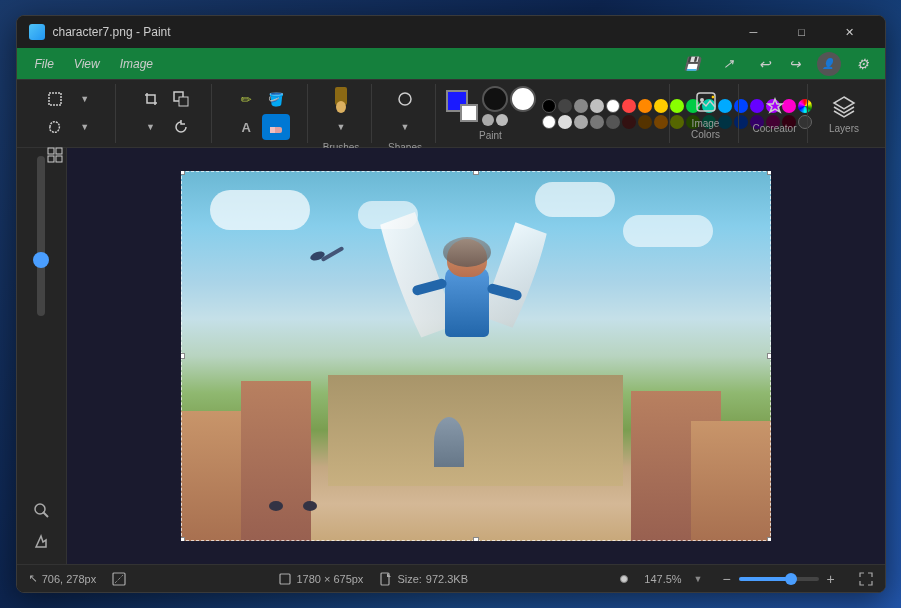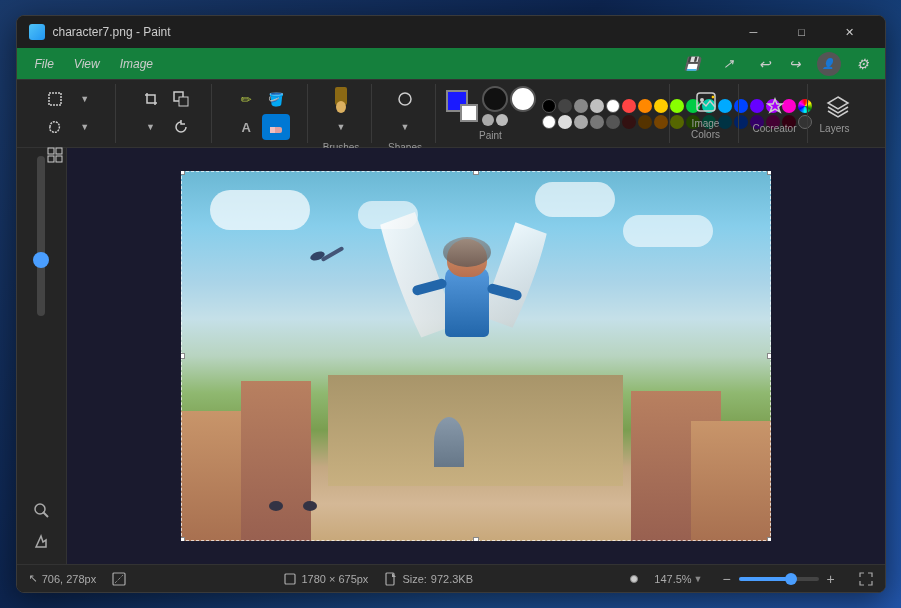--- a/index.html
+++ b/index.html
@@ -542,21 +542,21 @@
 
     <div class="ai-group toolbar-group-border" style="align-items:center;justify-content:center;">
       <div class="ai-btn-icon">
         <svg width="24" height="24" viewBox="0 0 24 24" fill="none">
             <path d="M12 4L14 9H19L15 12L17 17L12 14L7 17L9 12L5 9H10Z" stroke="#ccc" stroke-width="1.5" fill="none"></path>
           </svg>
       </div>
       <span class="toolbar-label">Cocreator</span>
     </div>
 
-    <div class="ai-group" style="align-items:flex-start;justify-content:center;">
+    <div class="ai-group" style="align-items:center;justify-content:center;">
       <div class="ai-btn-icon">
         <svg width="24" height="24" viewBox="0 0 24 24" fill="none">
             <path d="M12 2L22 8L12 14L2 8Z" stroke="#ccc" stroke-width="1.5" fill="none"></path>
             <path d="M2 12L12 18L22 12" stroke="#ccc" stroke-width="1.5" fill="none"></path>
             <path d="M2 16L12 22L22 16" stroke="#ccc" stroke-width="1.5" fill="none"></path>
           </svg>
       </div>
       <span class="toolbar-label">Layers</span>
     </div>
   </div>
@@ -667,21 +667,21 @@
           <rect x="2" y="1" width="8" height="12" rx="1" stroke="#aaa" stroke-width="1.2" fill="none"></rect>
           <path d="M8 1L12 5H8Z" fill="#aaa"></path>
         </svg>
       <span>Size:</span>
       <span>972.3KB</span>
     </div>
     <div class="status-separator"></div>
     <div class="status-item">
       <div class="circle-indicator"></div>
     </div>
-    <div class="status-item" style="cursor:pointer;gap:2px;">
+    <div class="status-item" style="cursor:pointer;gap:12px;">
       <span>147.5%</span>
       <span style="font-size:9px;color:#888;">▼</span>
     </div>
     <div class="zoom-control">
       <div style="cursor:pointer;font-size:14px;color:#aaa;width:16px;text-align:center;">−</div>
       <div class="zoom-bar-track">
         <div class="zoom-bar-fill"></div>
         <div class="zoom-bar-thumb"></div>
       </div>
       <div style="cursor:pointer;font-size:14px;color:#aaa;width:16px;text-align:center;">+</div>

